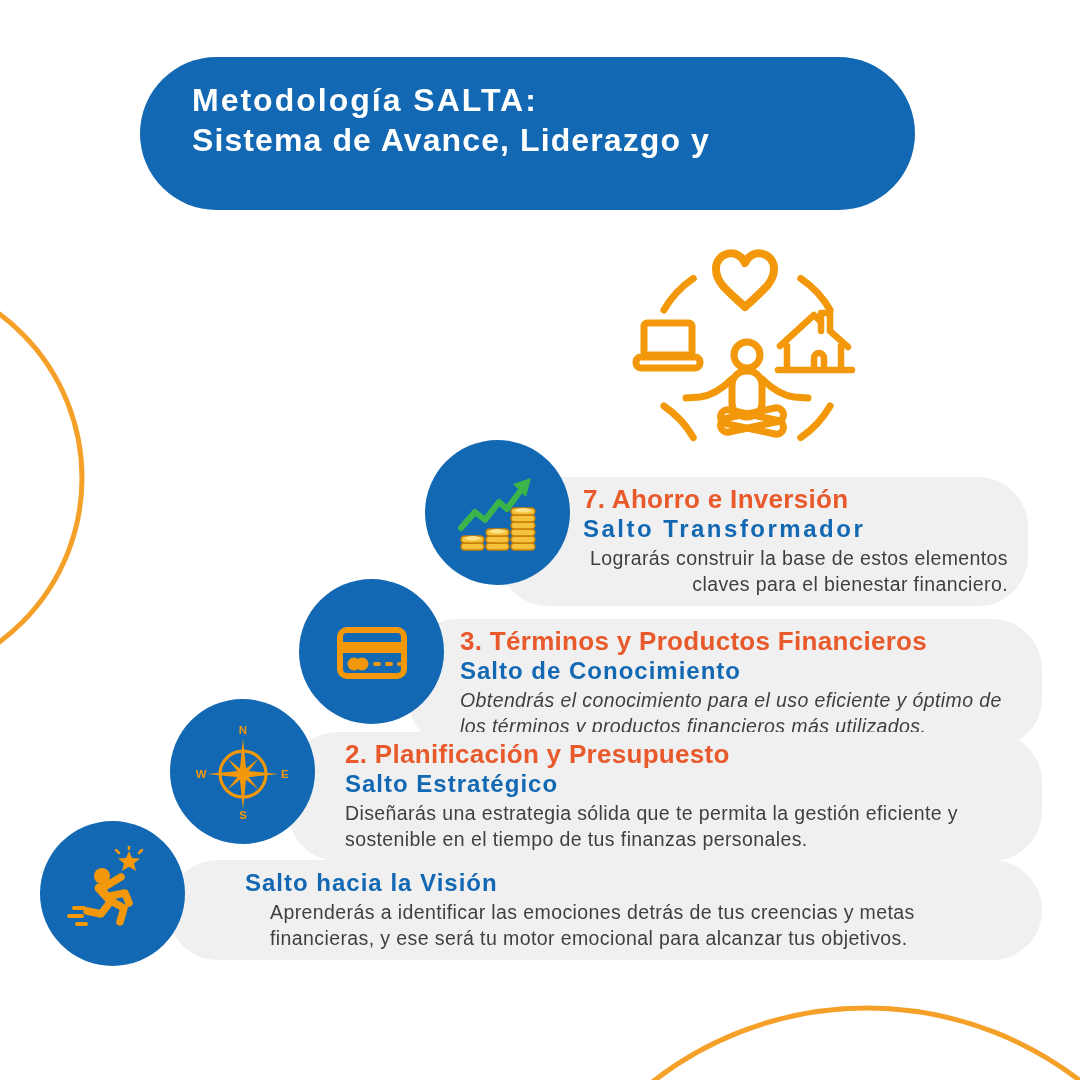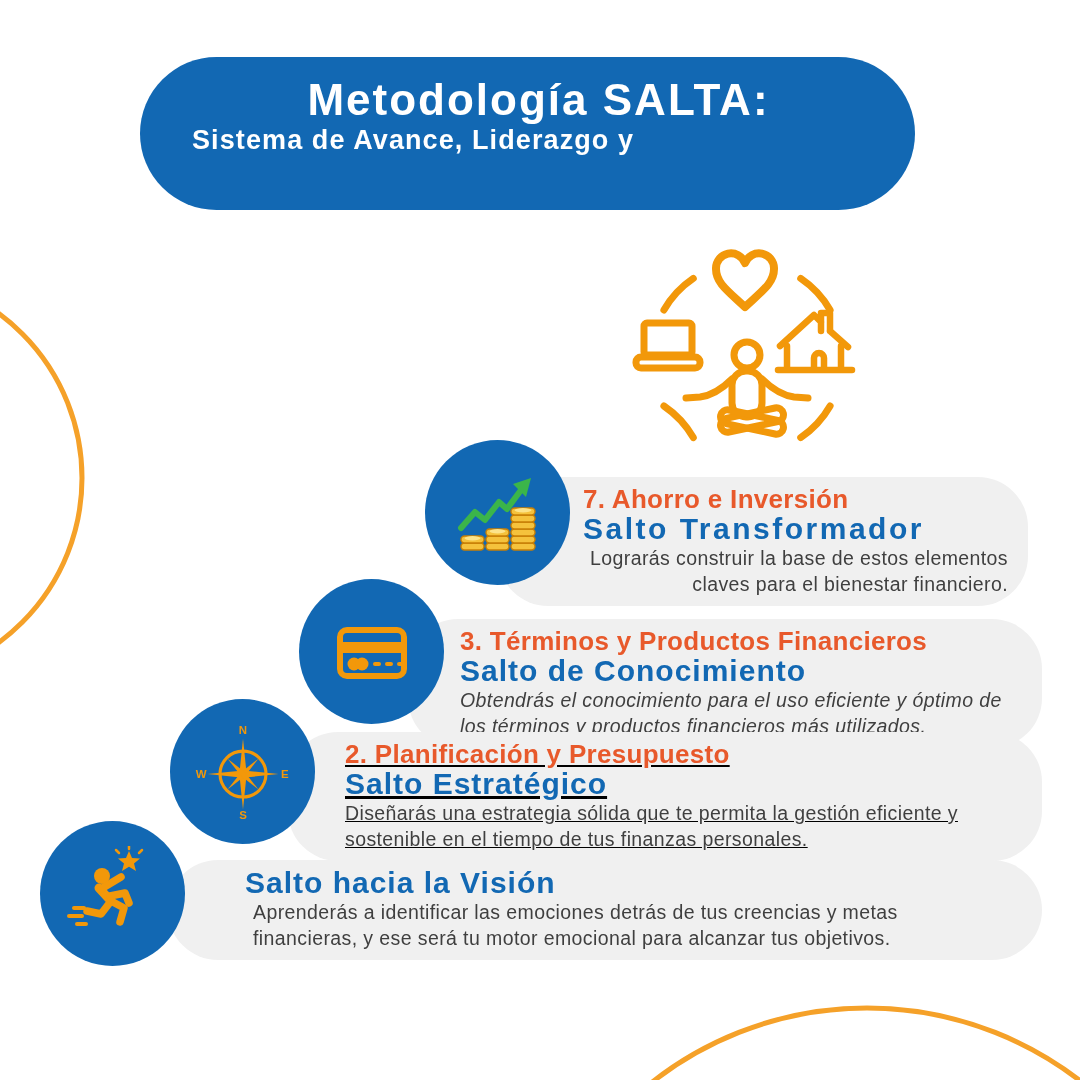--- a/index.html
+++ b/index.html
@@ -7,49 +7,49 @@
     position:relative; width:1080px; height:1080px; overflow:hidden;
     background:#ffffff;
     font-family:"Liberation Sans","DejaVu Sans",sans-serif;
   }
   
   .header-blob {
     position:absolute; left:140px; top:57px; width:775px; height:153px;
     background:var(--blue,#1268b3); border-radius:78px;
     box-sizing:border-box; padding:20px 30px 0 52px; color:#ffffff;
   }
-  .header-title { font-size:44px; font-weight:800; letter-spacing:2px; line-height:46px;text-align:center; }
-  .header-sub   { font-size:27px; font-weight:700; letter-spacing:1.1px; line-height:35px; }
+  .header-title { font-size:32px; font-weight:800; letter-spacing:2px; line-height:46px; }
+  .header-sub   { font-size:32px; font-weight:700; letter-spacing:1.1px; line-height:35px; }
   
   .deco { position:absolute; pointer-events:none; }
   #deco-left { left:0; top:270px; }
   #deco-br   { left:600px; top:995px; }
   .arc-stroke { stroke:var(--arc-orange,#F5A129); stroke-width:5; fill:none; }
   
   #hero { position:absolute; left:628px; top:243px; }
   .st-o { stroke:var(--icon-orange,#F2980A); fill:none; stroke-linecap:round; stroke-linejoin:round; }
   .fl-o { fill:var(--icon-orange,#F2980A); }
   
   .card {
     position:absolute; background:var(--card-bg,#F0F0F0); border-radius:50px;
     box-sizing:border-box; padding:8px 20px 9px 57px;
   }
   #card-s4 { left:498px; top:477px; width:530px; padding-left:85px; }
   #card-s3 { left:408px; top:605px; width:634px; padding-left:52px;margin-top:14px; }
-  #card-s2 { left:288px; top:732px; width:754px;text-decoration:underline; }
+  #card-s2 { left:288px; top:732px; width:754px; }
   #card-s1 { left:168px; top:860px; width:874px; }
   .step-title    { color:var(--orange,#E8592B); font-size:26px; font-weight:800; line-height:29px; letter-spacing:0.3px; }
-  .step-subtitle { color:var(--blue,#1268b3);  font-size:30px; font-weight:800; line-height:29px; letter-spacing:1px; }
+  .step-subtitle { color:var(--blue,#1268b3);  font-size:24px; font-weight:800; line-height:29px; letter-spacing:1px; }
   #card-s4 .step-subtitle { letter-spacing:2.5px; }
   #card-s1 .step-subtitle { margin-left:20px; }
   .step-desc { color:var(--text-dark,#3F3F3F); font-size:19.5px; line-height:25.5px; letter-spacing:0.4px; margin-top:3px; }
   #card-s4 .step-desc { max-width:432px;text-align:right; }
   #card-s3 .step-desc { max-width:556px;font-style:italic; }
   #card-s2 .step-desc { max-width:632px; }
-  #card-s1 .step-desc { max-width:745px; margin-left:28px; }
+  #card-s1 .step-desc { max-width:745px; margin-left:45px; }
   .circle {
     position:absolute; width:145px; height:145px; border-radius:50%;
     background:var(--blue,#1268b3); display:flex; align-items:center; justify-content:center;
   }
   #circle-s4 { left:425px; top:440px; }
   #circle-s3 { left:299px; top:579px; }
   #circle-s2 { left:170px; top:699px; }
   #circle-s1 { left:40px;  top:821px; }
   .compass-letter { font-size:11px; font-weight:bold; fill:var(--icon-orange,#F2980A); }
 </style>

